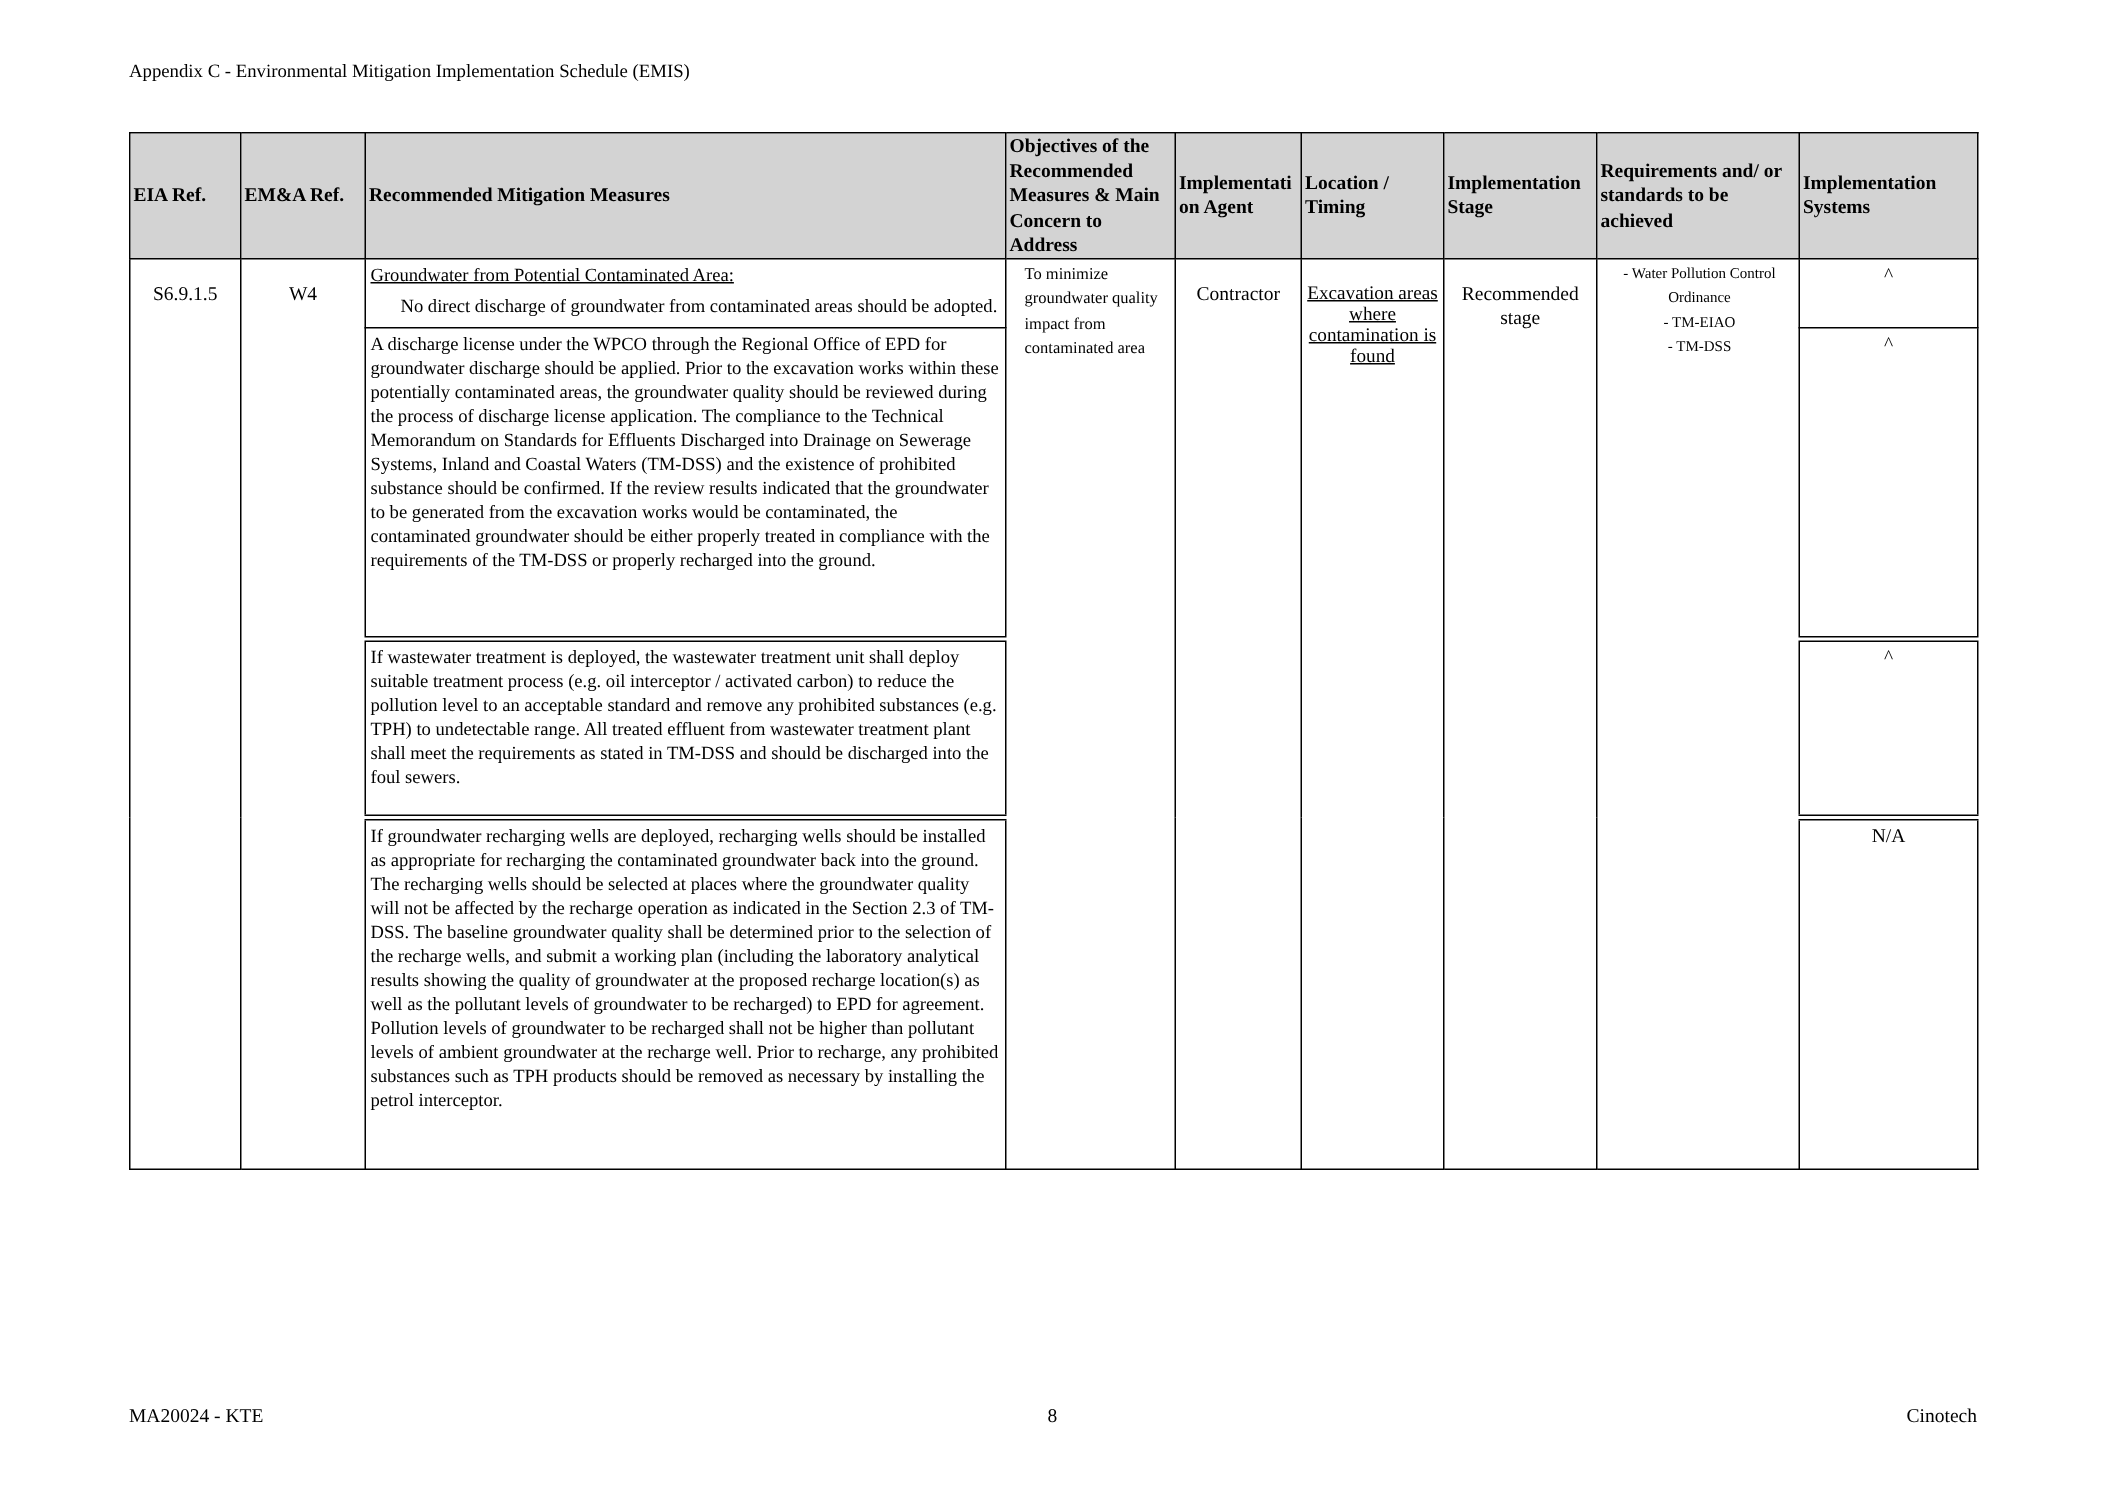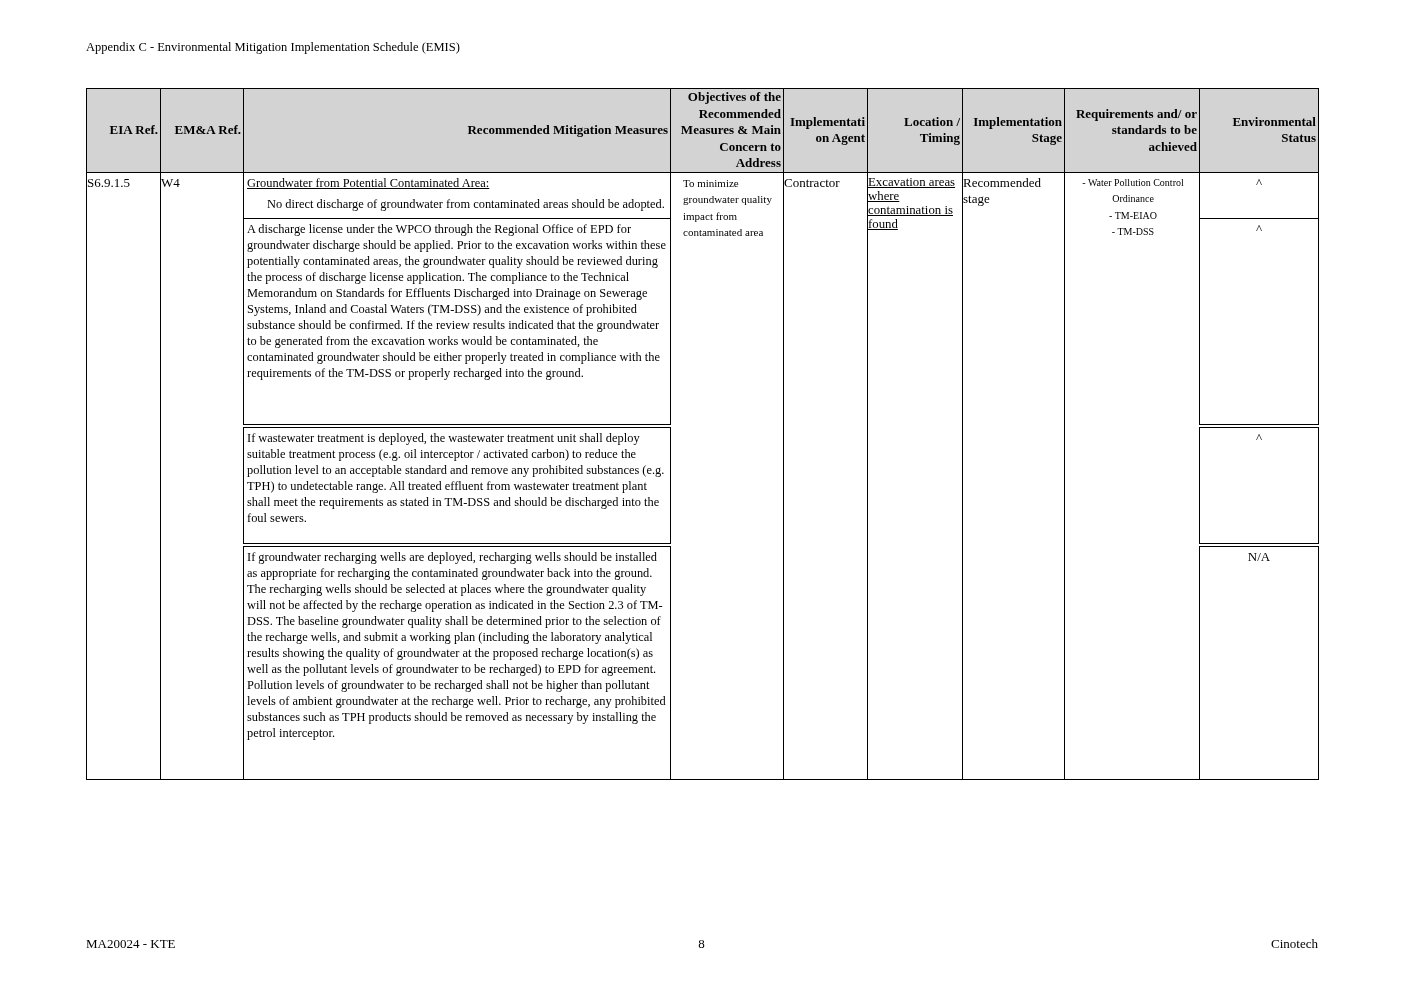--- a/index.html
+++ b/index.html
@@ -25,28 +25,28 @@
     font-size: 13px;
   }
   .emis-table th, .emis-table td {
     border: 1px solid #000000;
     vertical-align: top;
     overflow: hidden;
   }
   .emis-table thead th {
     background: #d3d3d3;
     font-weight: bold;
-    text-align: right;
+    text-align: left;
     vertical-align: middle;
     height: 76px;
     font-size: 13px;
     line-height: 16.5px;
     padding: 0 2px;
   }
-  td.c-center { text-align: left; padding-top: 2px; }
+  td.c-center { text-align: center; padding-top: 15px; }
   td.c-measure {
     padding: 2px 3px 2px 3px;
     font-size: 12.4px;
     line-height: 16px;
     text-align: left;
   }
   td.c-measure .measure-heading { text-decoration: underline; display: block; }
   td.c-measure .measure-text { display: block; }
   td.c-measure .measure-text.after-heading { margin-top: 5px; margin-left: 20px; }
   td.c-objectives {
@@ -94,21 +94,21 @@
   <thead>
     <tr>
       <th>EIA Ref.</th>
       <th>EM&amp;A Ref.</th>
       <th>Recommended Mitigation Measures</th>
       <th>Objectives of the Recommended Measures &amp; Main Concern to Address</th>
       <th>Implementati on Agent</th>
       <th>Location / Timing</th>
       <th>Implementation Stage</th>
       <th>Requirements and/ or standards to be achieved</th>
-      <th>Environmental Status</th>
+      <th>Implementation Systems</th>
     </tr>
   </thead>
   <tbody>
     <tr style="height:46px;">
       <td class="c-center" rowspan="4">S6.9.1.5</td>
       <td class="c-center" rowspan="4">W4</td>
       <td class="c-measure">
         <span class="measure-heading">Groundwater from Potential Contaminated Area:</span>
         <span class="measure-text after-heading">No direct discharge of groundwater from contaminated areas should be adopted.</span>
       </td>

